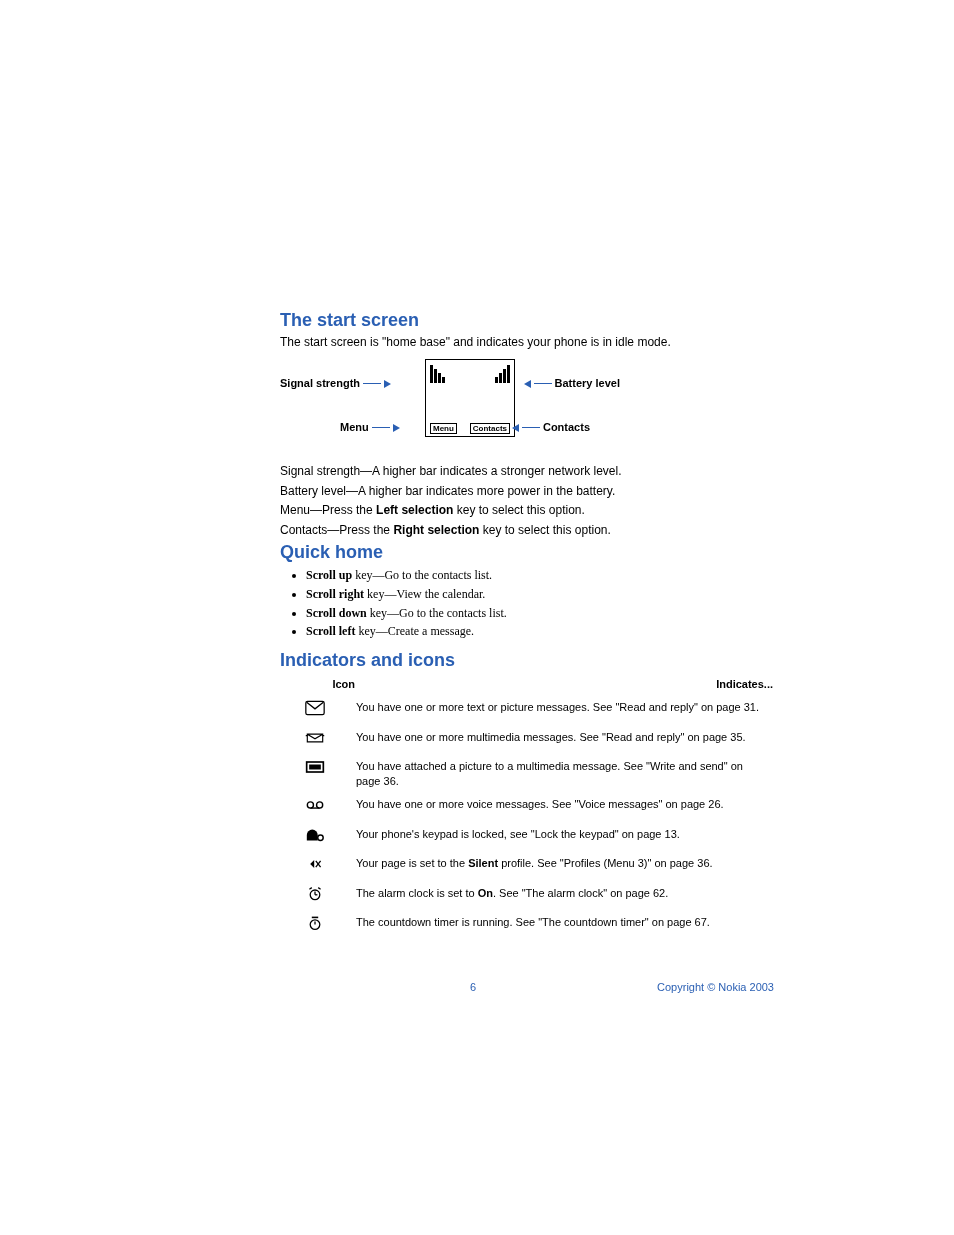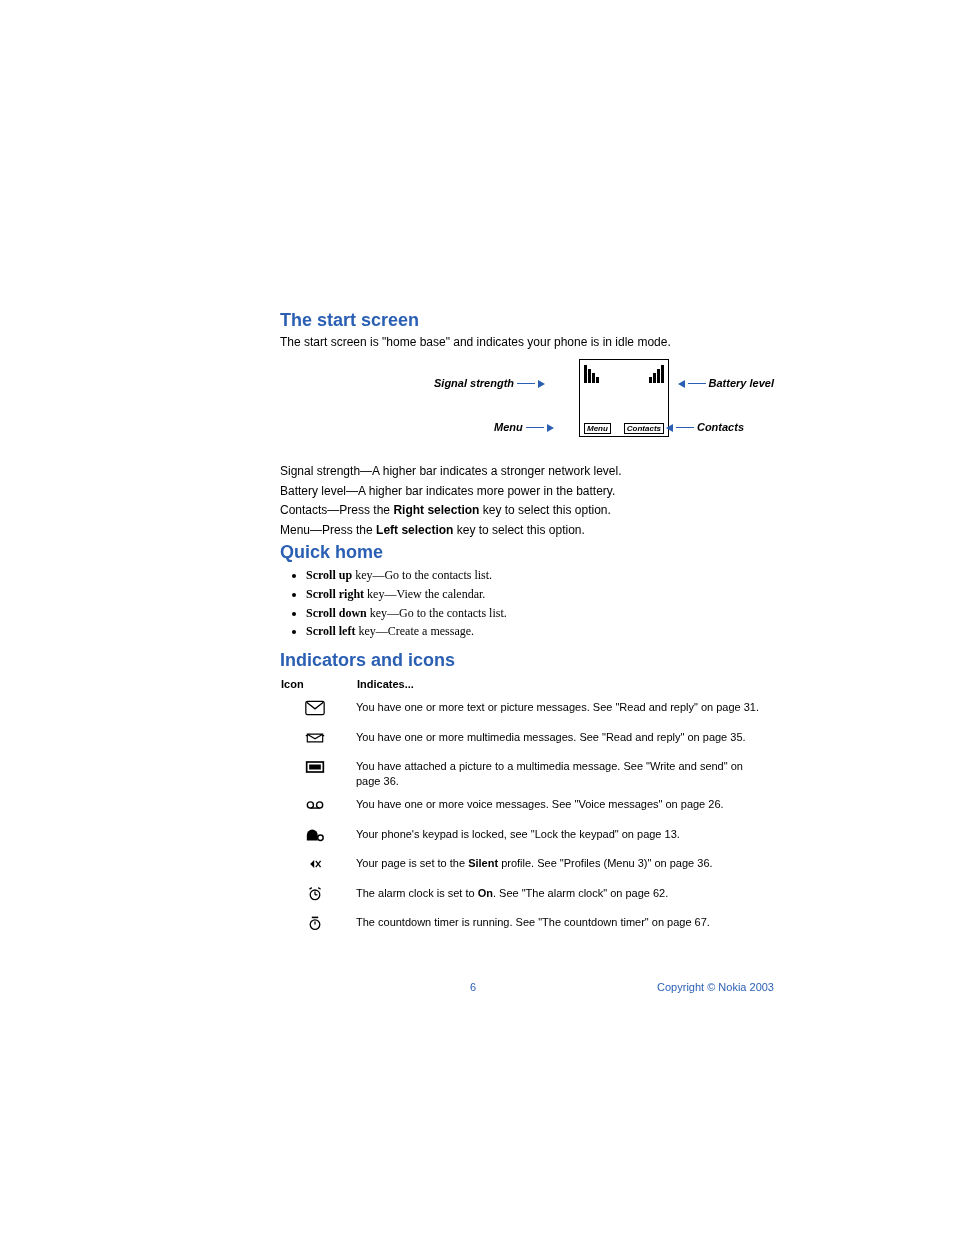--- a/index.html
+++ b/index.html
@@ -18,23 +18,22 @@
     font-size: 18px;
     font-weight: bold;
     margin: 0 0 2px 0;
   }
   p {
     font-size: 12px;
     line-height: 1.4;
     margin: 3px 0;
   }
   .diagram-wrap {
-    text-align: right;
+    text-align: left;
     margin: 8px 0 10px 0;
-    font-style: italic;
   }
   .diagram {
     display: inline-block;
     position: relative;
     width: 340px;
     height: 90px;
   }
   .phone-screen {
     position: absolute;
     left: 145px;
@@ -103,21 +102,21 @@
     font-family: Liberation Serif, serif;
   }
   ul.bullets li { margin: 2px 0; line-height: 1.4; }
   .icon-table {
     width: 100%;
     font-size: 11px;
     border-collapse: collapse;
     margin-top: 6px;
   }
   .icon-table th {
-    text-align: left;
+    text-align: right;
     font-weight: bold;
     padding-bottom: 6px;
     vertical-align: top;
   }
   .icon-table td {
     padding: 4px 6px 4px 0;
     vertical-align: top;
     line-height: 1.35;
   }
   .icon-cell {
@@ -182,24 +181,24 @@
       <div class="dlbl" style="right:30px; top:62px;">
         <span class="arrow-left"></span><span class="line-l"></span>
         <span>Contacts</span>
       </div>
     </div>
   </div>
 
   <p>Signal strength—A higher bar indicates a stronger network level.</p>
   <p>Battery level—A higher bar indicates more power in the battery.</p>
   <p>
-    <span>Contacts—Press the </span><b>Right selection</b><span> key to select this option.</span>
+    <span>Menu—Press the </span><b>Left selection</b><span> key to select this option.</span>
   </p>
   <p>
-    <span>Menu—Press the </span><b>Left selection</b><span> key to select this option.</span>
+    <span>Contacts—Press the </span><b>Right selection</b><span> key to select this option.</span>
   </p>
 
   <h2>Quick home</h2>
   <ul class="bullets">
     <li><b>Scroll up</b><span> key—Go to the contacts list.</span></li>
     <li><b>Scroll right</b><span> key—View the calendar.</span></li>
     <li><b>Scroll down</b><span> key—Go to the contacts list.</span></li>
     <li><b>Scroll left</b><span> key—Create a message.</span></li>
   </ul>
 

